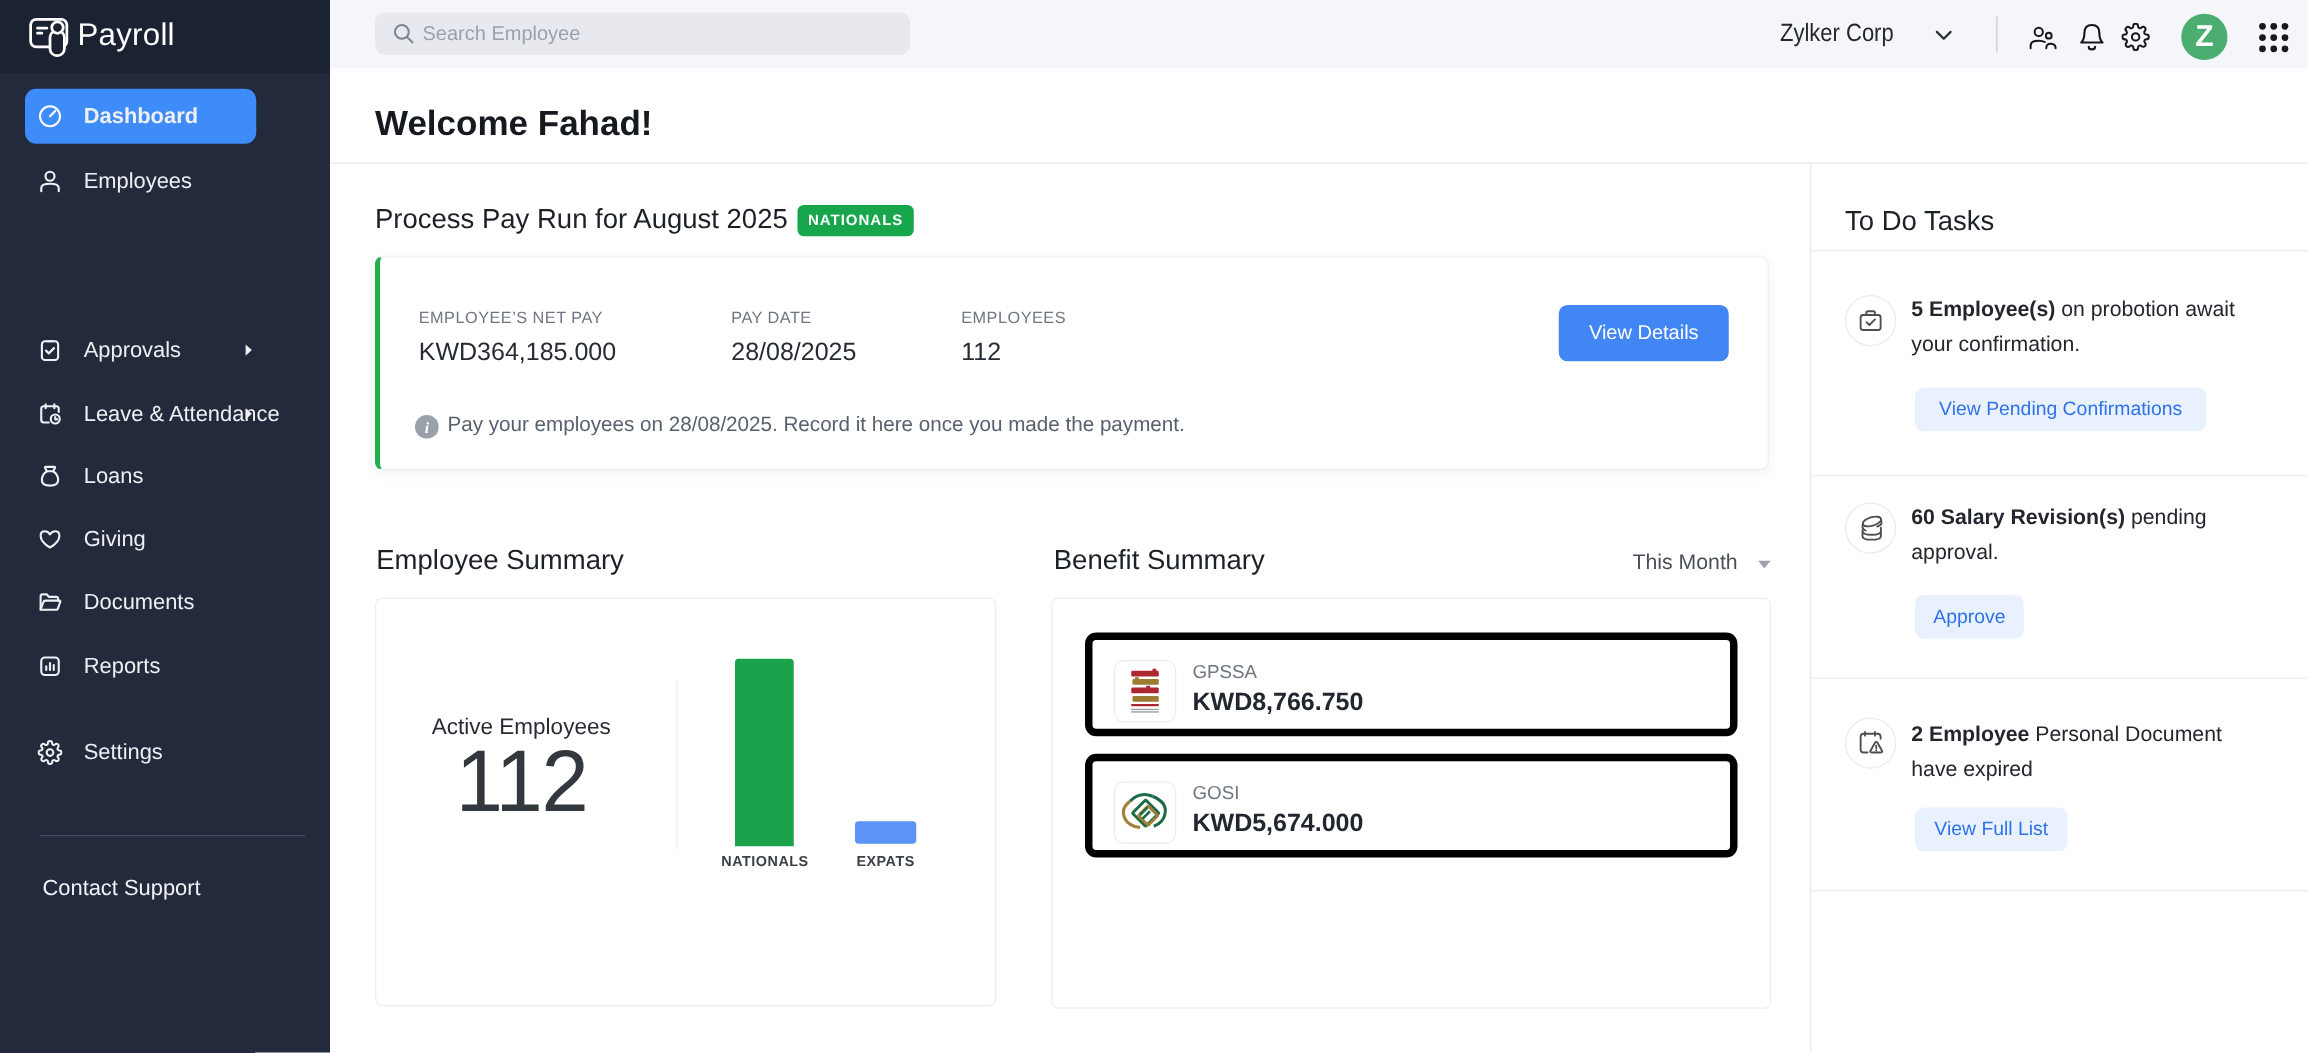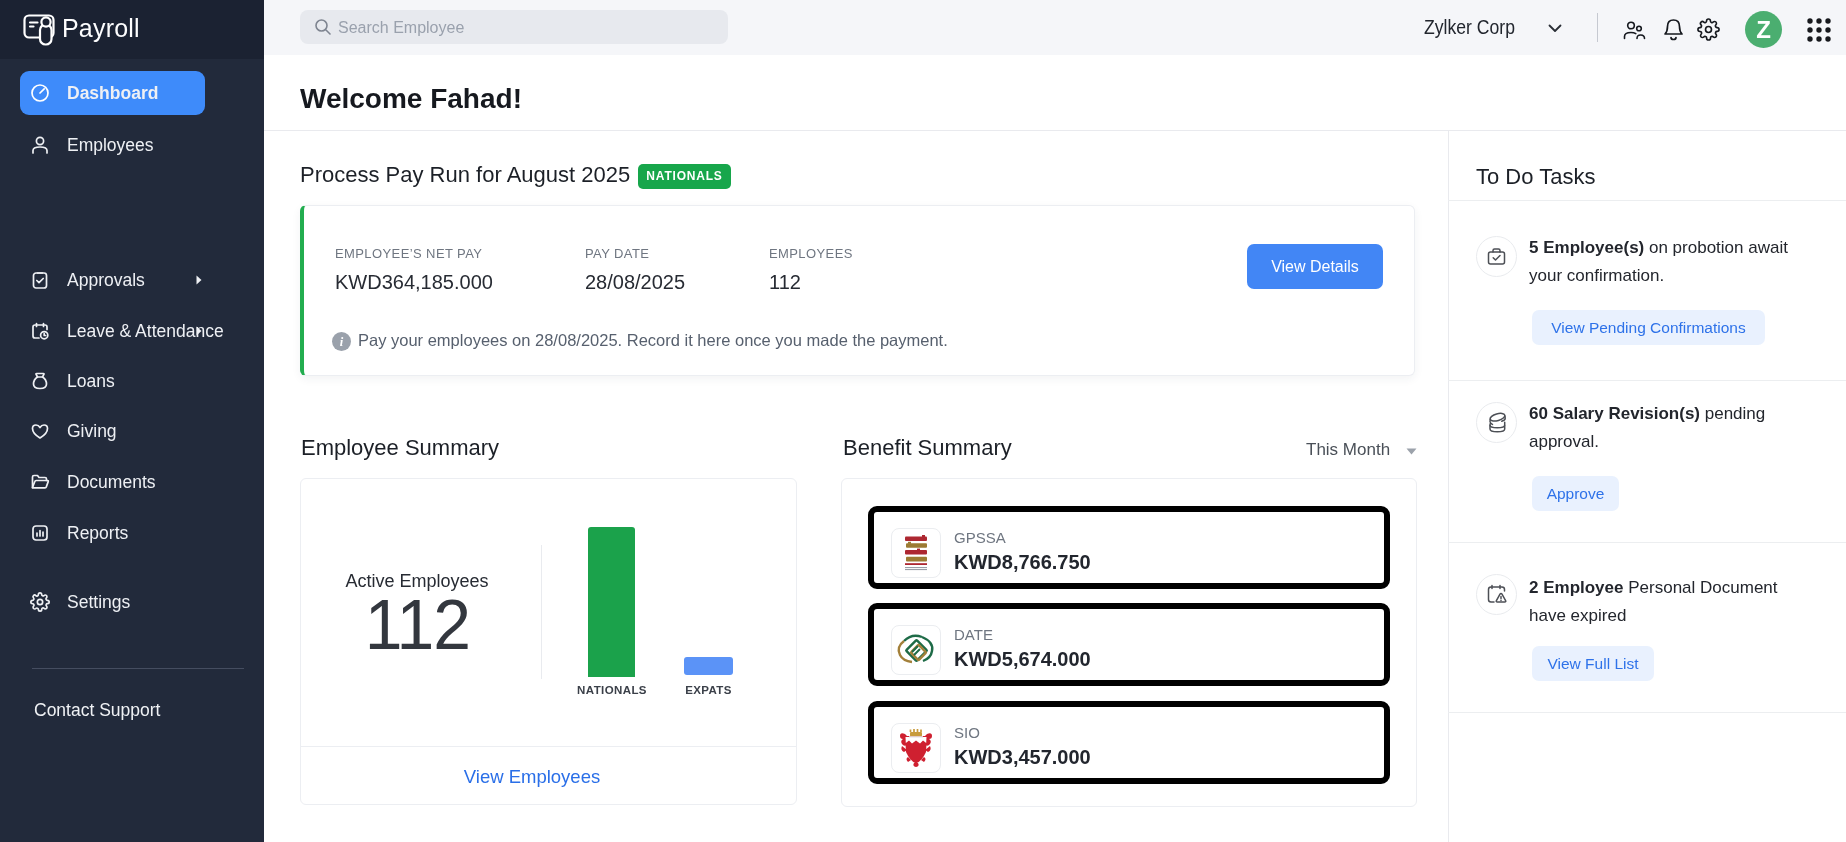--- a/index.html
+++ b/index.html
@@ -235,23 +235,20 @@
 
   <div id="estitle">Employee Summary</div>
   <div id="escard">
     <div id="aelabel">Active Employees</div>
     <div id="aecount"><span>112</span></div>
     <div id="esvline"></div>
     <div id="barg"></div>
     <div id="barb"></div>
     <div class="barlabel" style="left:267px;width:88px;text-align:center;">NATIONALS</div>
     <div class="barlabel" style="left:383px;width:49px;text-align:center;">EXPATS</div>
-    <div id="esfoot">
-        <div id="viewemp">View Employees</div>
-      </div>
   </div>
 
   <div id="bstitle">Benefit Summary</div>
   <div id="thismonth">This Month
     <svg style="margin-left:11px" width="11" height="7" viewBox="0 0 11 7">
         <path d="M0.5 0.5 L10.5 0.5 L5.5 6.5 Z" fill="#9ca2ab"></path>
       </svg>
   </div>
   <div id="bscard">
     <div class="brow" style="top:27px">
@@ -278,42 +275,22 @@
       <div class="btile">
         <svg width="48" height="48" viewBox="0 0 48 48" fill="none">
           <path d="M12 15 Q20 7 30 11" stroke="#1e6b47" stroke-width="2.4" fill="none"></path>
           <path d="M30 11 Q42 16 40 25 Q39 32 31 35" stroke="#1e6b47" stroke-width="2.4" fill="none"></path>
           <path d="M12 15 Q4 21 8 29 Q11 35 20 36" stroke="#a3803a" stroke-width="2.4" fill="none"></path>
           <rect x="17" y="17" width="15" height="15" rx="1" transform="rotate(45 24.5 24.5)" stroke="#1e6b47" stroke-width="2.4"></rect>
           <rect x="21" y="21" width="11" height="11" rx="1" transform="rotate(45 26.5 26.5)" stroke="#a3803a" stroke-width="2.4"></rect>
           <path d="M20 26 L26 20 M22 29 L28 23" stroke="#1e6b47" stroke-width="2"></path>
         </svg>
       </div>
-      <div class="blabel">DATE</div>
+      <div class="blabel">GOSI</div>
       <div class="bvalue">KWD5,674.000</div>
-    </div>
-    <div class="brow" style="top:222px">
-      <div class="btile">
-        <svg width="48" height="48" viewBox="0 0 48 48">
-          <path d="M13 10 Q8 8 8 12 Q8 15 11 15 Q8 17 10 20 Q12 23 15 21 L16 13 Z" fill="#cf2030"></path>
-          <path d="M35 10 Q40 8 40 12 Q40 15 37 15 Q40 17 38 20 Q36 23 33 21 L32 13 Z" fill="#cf2030"></path>
-          <path d="M10 22 Q8 26 12 28 L15 26 Z" fill="#cf2030"></path>
-          <path d="M38 22 Q40 26 36 28 L33 26 Z" fill="#cf2030"></path>
-          <path d="M13 12 L35 12 L34 28 Q30 37 24 39.5 Q18 37 14 28 Z" fill="#cf2030"></path>
-          <path d="M13.5 13 L34.5 13 L34.2 19 L31 16.5 L28 19.5 L24 16.5 L20 19.5 L17 16.5 L13.8 19 Z" fill="#fff"></path>
-          <path d="M16 33 Q13 35 16 38 L19 36 Z" fill="#cf2030"></path>
-          <path d="M32 33 Q35 35 32 38 L29 36 Z" fill="#cf2030"></path>
-          <path d="M22 39 Q20 42 24 43 Q28 42 26 39 Z" fill="#cf2030"></path>
-          <rect x="18" y="8" width="12" height="4.5" rx="1" fill="#c89b3c"></rect>
-          <path d="M18.5 8 L18.5 5.5 M22 8 L22 5 M25.5 8 L25.5 5 M29 8 L29 5.5" stroke="#c89b3c" stroke-width="1.7"></path>
-          <rect x="17" y="12.2" width="14" height="1.4" fill="#e7e7ea"></rect>
-        </svg>
-      </div>
-      <div class="blabel">SIO</div>
-      <div class="bvalue">KWD3,457.000</div>
     </div>
   </div>
 
   <div id="tdtitle">To Do Tasks</div>
   <div class="tddiv" style="top:145px"></div>
 
   <div class="tdcircle" style="left:1212px;top:181px">
     <svg class="abs" style="left:9px;top:9px" width="21" height="21" viewBox="0 0 21 21" fill="none" stroke="#4c4f55" stroke-width="1.5" stroke-linecap="round" stroke-linejoin="round">
       <rect x="2.5" y="6" width="16" height="12" rx="2"></rect>
       <path d="M7 6 L7 4.5 Q7 3 8.5 3 L12.5 3 Q14 3 14 4.5 L14 6"></path>

